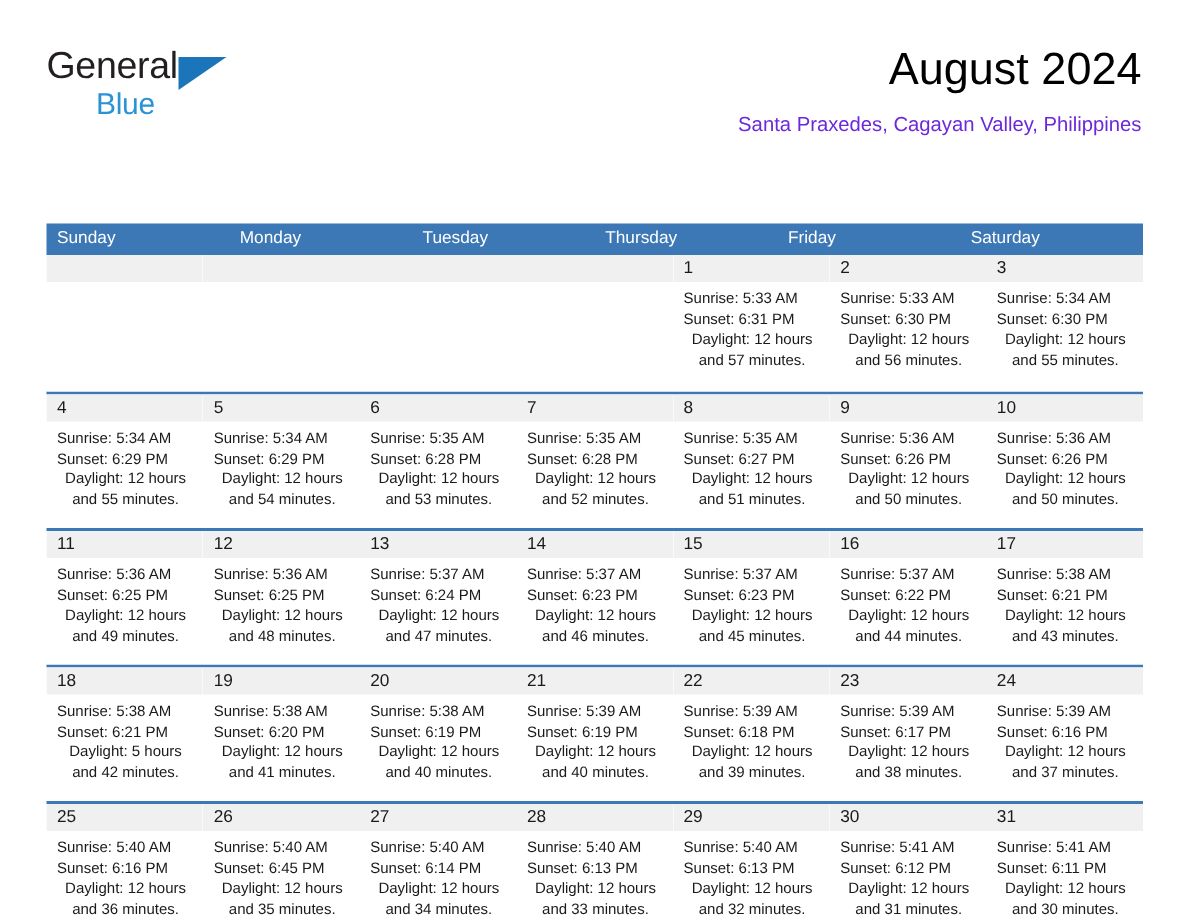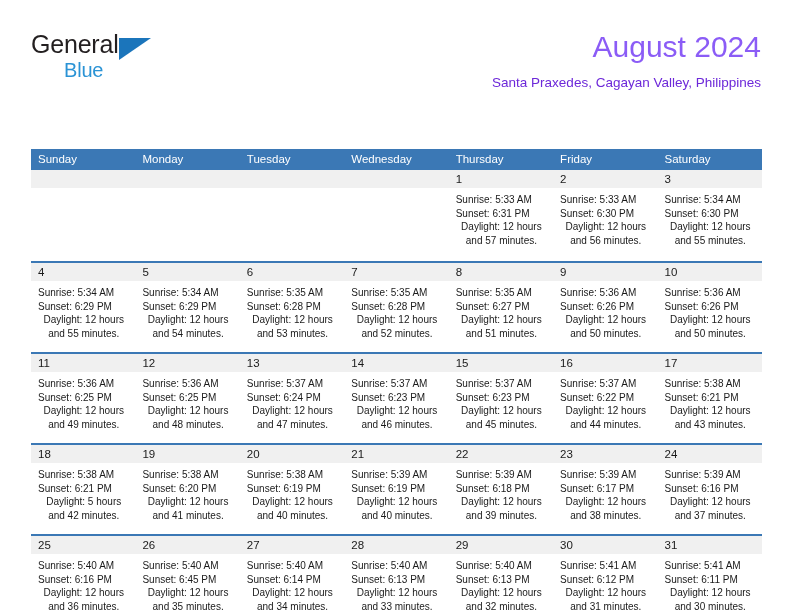--- a/index.html
+++ b/index.html
@@ -55,21 +55,21 @@
     letter-spacing: -0.2px;
   }
 
   .title-block {
     position: absolute;
     right: 0; top: 0;
     text-align: right;
   }
   .month-title {
     font-size: 30px;
-    color: #8b5cf6;
+    color: #000000;
     line-height: 38px;
     white-space: nowrap;
   }
   .location {
     margin-top: 8px;
     font-size: 13.5px;
     color: #6d28d9;
     line-height: 17px;
     white-space: nowrap;
   }
@@ -146,21 +146,20 @@
       <div class="location">Santa Praxedes, Cagayan Valley, Philippines</div>
     </div>
 
   </div>
 
   <div class="calendar">
     <div class="dow-row">
         <div class="dow">Sunday</div>
         <div class="dow">Monday</div>
         <div class="dow">Tuesday</div>
-        <div class="dow">Wednesday</div>
         <div class="dow">Thursday</div>
         <div class="dow">Friday</div>
         <div class="dow">Saturday</div>
       </div>
     <div id="weeks-container">
         <div class="week">
           <div class="day empty">
             <div class="day-num-band"></div>
           </div>
           <div class="day empty">

